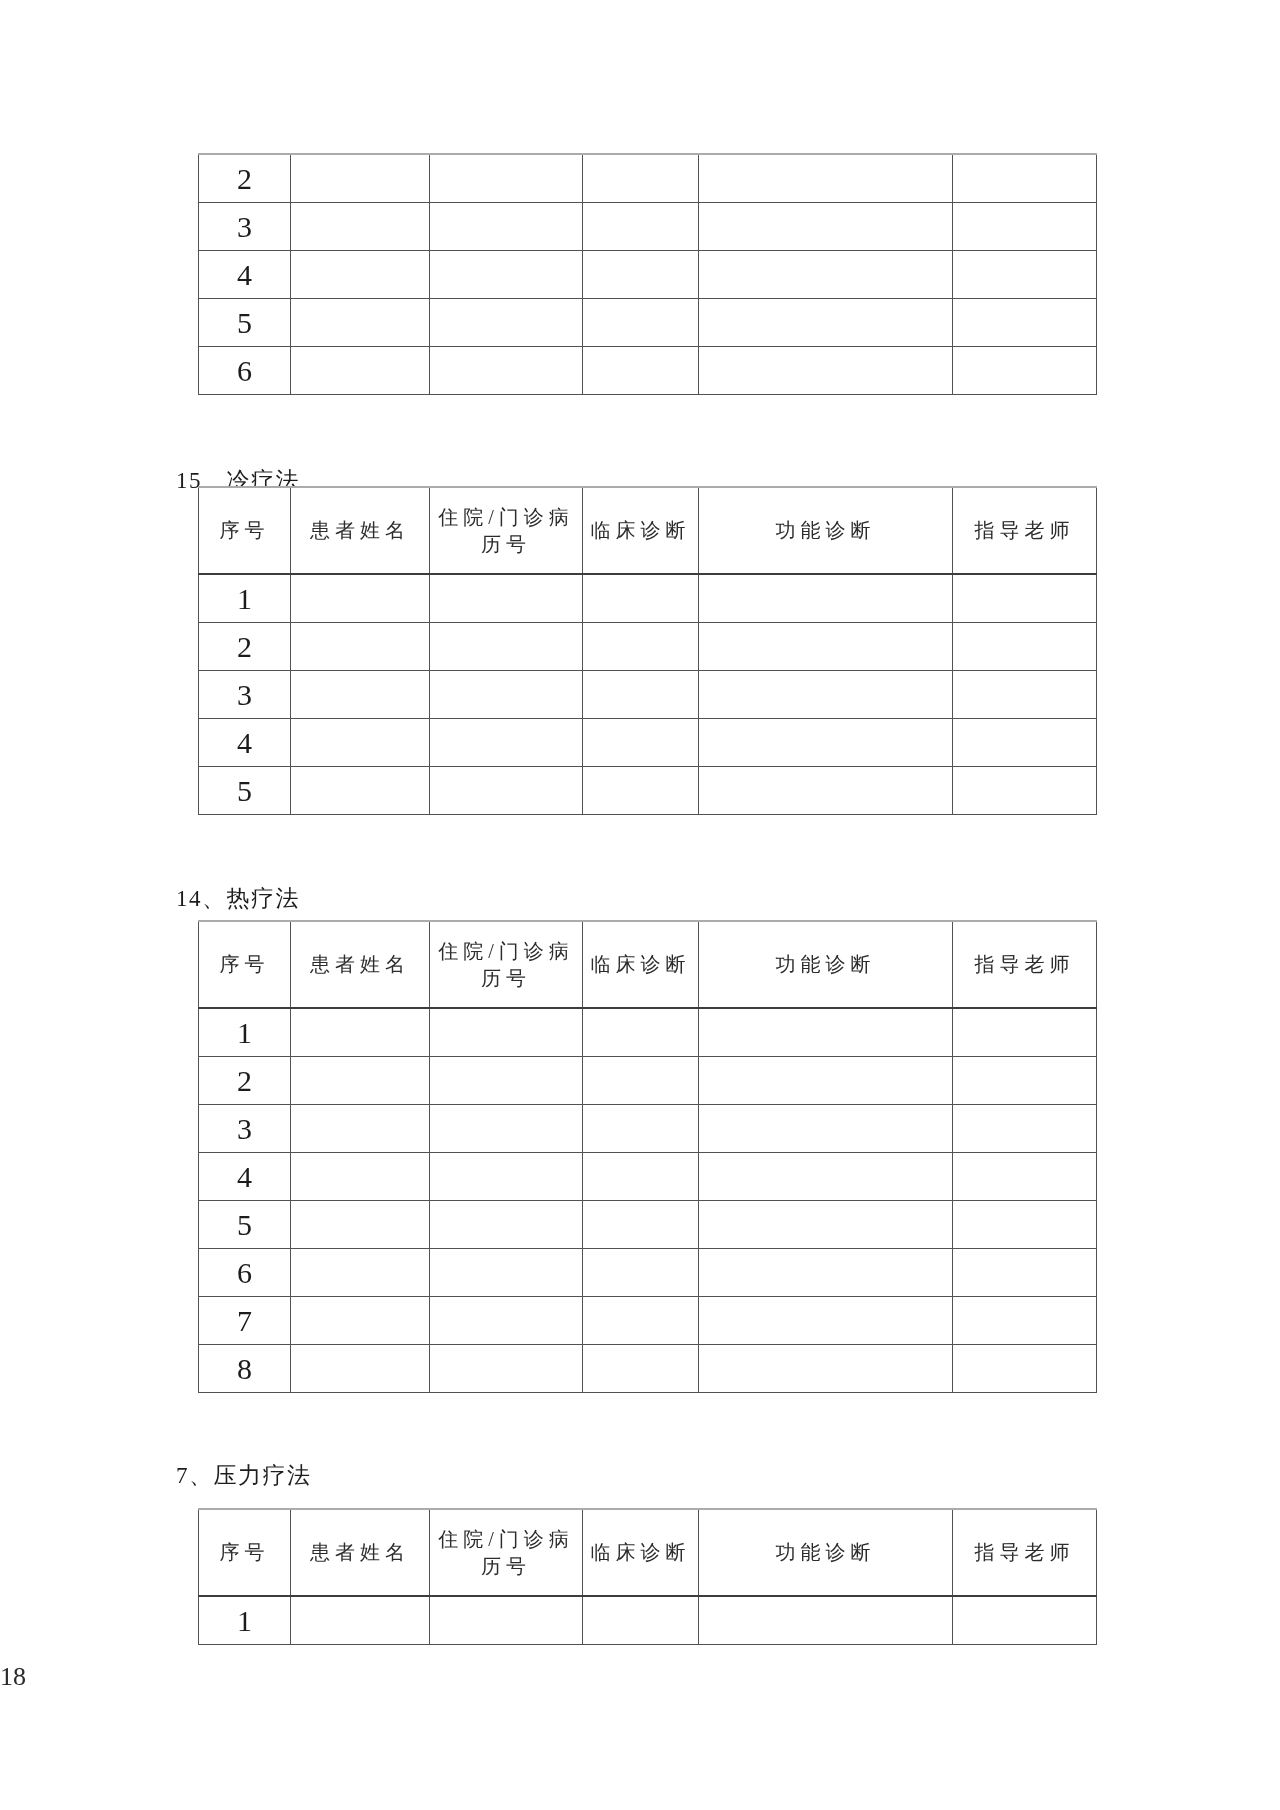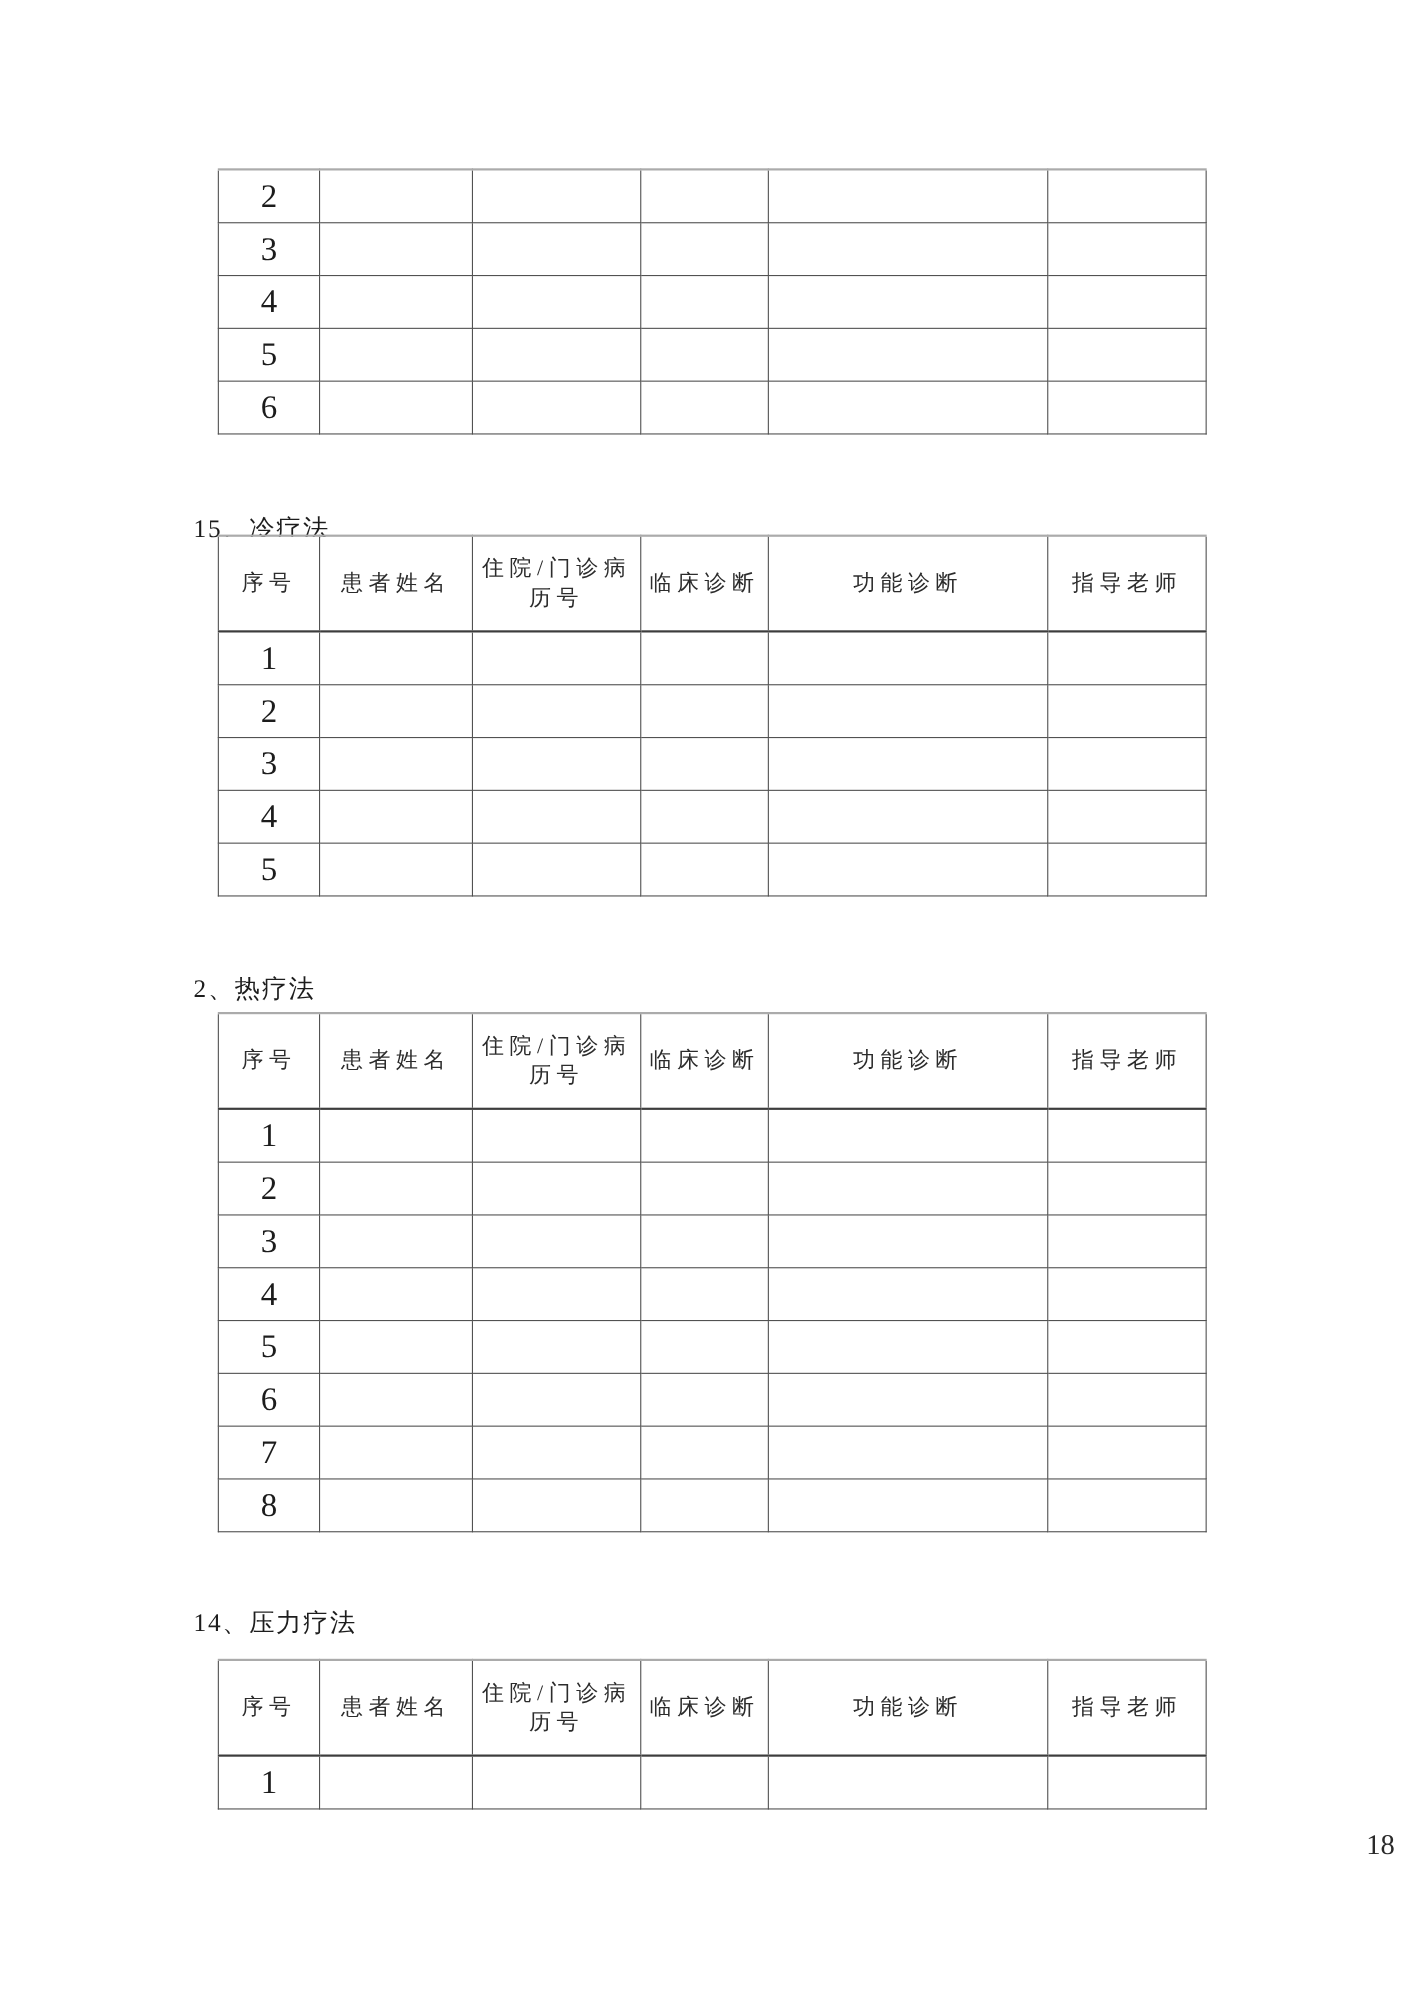--- a/index.html
+++ b/index.html
@@ -51,21 +51,21 @@
     color:#1d1d1d;
     line-height:26px;
     white-space:nowrap;
     margin-top:15px;
   }
   .page-number{
     position:absolute;
     top:1662px;
     left:0;
     width:1268px;
-    text-align:right;
+    text-align:left;
     font-size:26px;
     color:#2a2a2a;
   }
 </style>
 </head>
 <body>
 
 <div class="page">
 
   <table class="doc-table" style="top:153px">
@@ -191,21 +191,21 @@
           <td class="rownum">5</td>
           <td></td>
           <td></td>
           <td></td>
           <td></td>
           <td></td>
         </tr>
       </tbody>
     </table>
 
-  <div class="sec-title" style="top:871px">2、热疗法</div>
+  <div class="sec-title" style="top:871px">14、热疗法</div>
   <table class="doc-table" style="top:920px">
     <colgroup>
       <col style="width:92px">
         <col style="width:139px">
         <col style="width:153px">
       <col style="width:116px">
         <col style="width:254px">
         <col style="width:144px">
     </colgroup>
   <thead>
@@ -292,21 +292,21 @@
           <td class="rownum">8</td>
           <td></td>
           <td></td>
           <td></td>
           <td></td>
           <td></td>
         </tr>
       </tbody>
     </table>
 
-  <div class="sec-title" style="top:1448px">14、压力疗法</div>
+  <div class="sec-title" style="top:1448px">7、压力疗法</div>
   <table class="doc-table" style="top:1508px">
     <colgroup>
       <col style="width:92px">
         <col style="width:139px">
         <col style="width:153px">
       <col style="width:116px">
         <col style="width:254px">
         <col style="width:144px">
     </colgroup>
   <thead>

